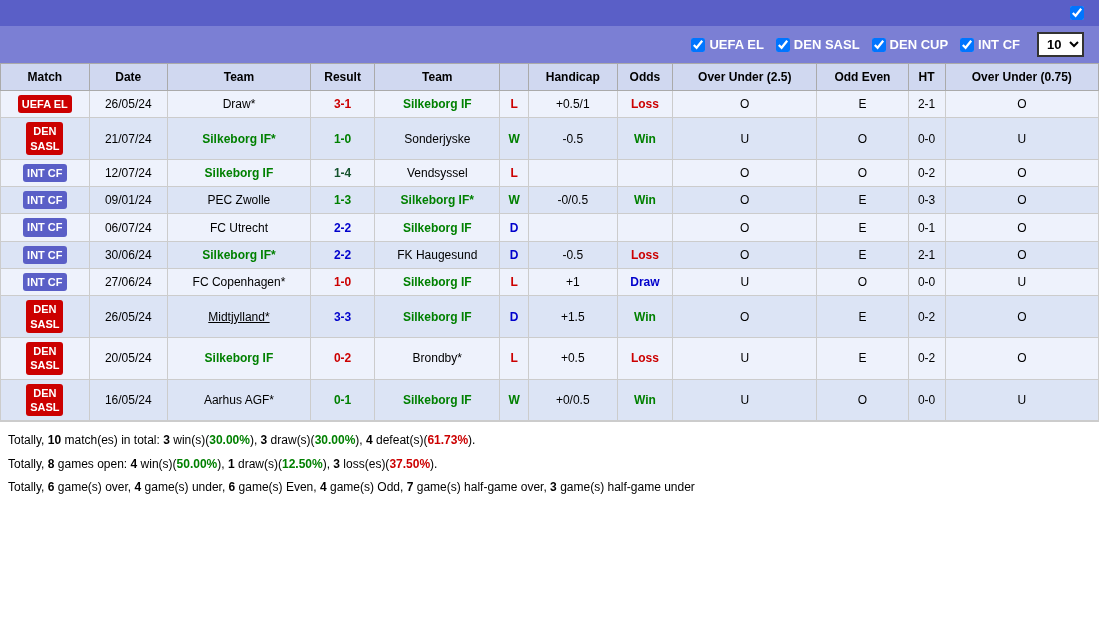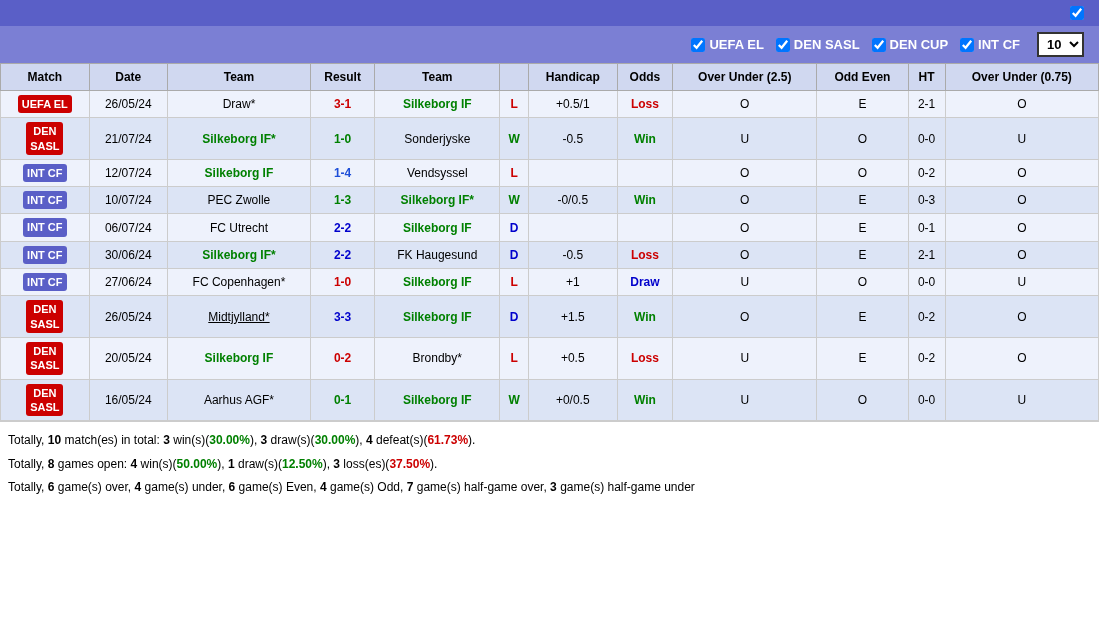--- a/index.html
+++ b/index.html
@@ -179,33 +179,33 @@
     <td style="color:#008000;font-weight:bold;">Win</td>
     <td>U</td>
     <td>O</td>
     <td>0-0</td>
     <td>U</td>
   </tr>
       <tr class="row-even">
     <td><span class="badge badge-int-cf">INT CF</span></td>
     <td>12/07/24</td>
     <td style="color:#008000;font-weight:bold;">Silkeborg IF</td>
-    <td style="color:#1d4ed8;font-weight:bold;">1-4</td>
+    <td style="color:#14532d;font-weight:bold;">1-4</td>
     <td style="color:#000;margin-top:44px;">Vendsyssel</td>
     <td style="color:#cc0000;font-weight:bold;">L</td>
     <td></td>
     <td style=""></td>
     <td>O</td>
     <td>O</td>
     <td>0-2</td>
     <td>O</td>
   </tr>
       <tr class="row-odd">
     <td><span class="badge badge-int-cf">INT CF</span></td>
-    <td>10/07/24</td>
+    <td>09/01/24</td>
     <td style="color:#000;">PEC Zwolle</td>
     <td style="color:#008000;font-weight:bold;">1-3</td>
     <td style="color:#008000;font-weight:bold;">Silkeborg IF*</td>
     <td style="color:#008000;font-weight:bold;">W</td>
     <td>-0/0.5</td>
     <td style="color:#008000;font-weight:bold;">Win</td>
     <td>O</td>
     <td>E</td>
     <td>0-3</td>
     <td>O</td>

